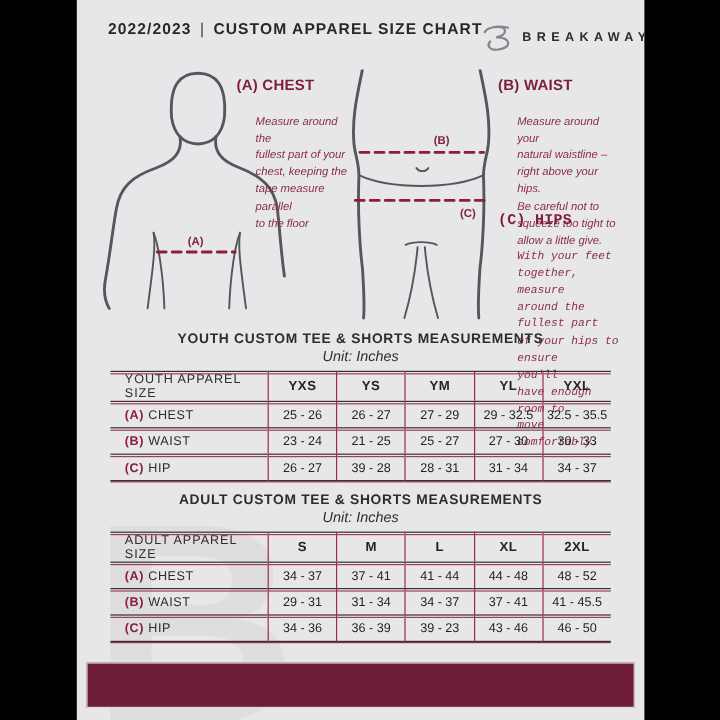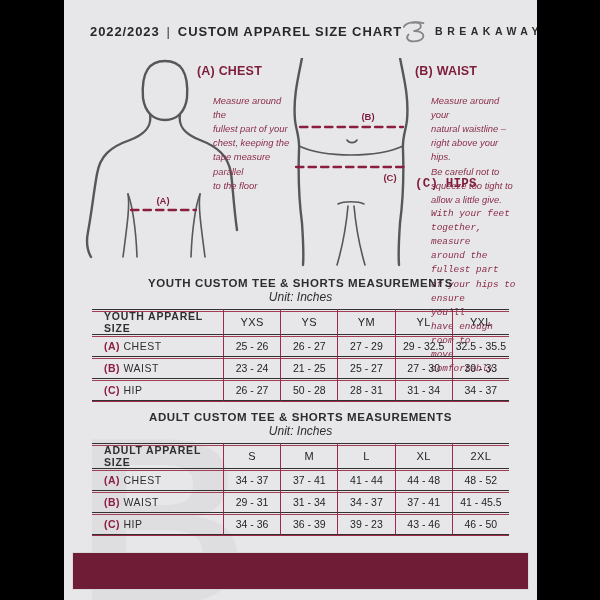--- a/index.html
+++ b/index.html
@@ -8,21 +8,21 @@
     font-family:"Liberation Sans", sans-serif; overflow:hidden;
   }
   .page {
     position:absolute; left:64px; top:0; width:473px; height:600px;
     background:#e7e7e9; overflow:hidden;
   }
 
   
   .header {
     position:absolute; top:16px; left:26px; right:24px; height:30px;
-    display:flex; justify-content:space-between; align-items:center;
+    display:flex; justify-content:space-between; 
   }
   .doc-title { font-size:13px; font-weight:bold; letter-spacing:0.9px; color:#28282a; white-space:nowrap; }
   .doc-title .sep { margin:0 7px; font-weight:normal; color:#3a3a3c; }
   .brand { display:flex; align-items:center; gap:7px; }
   .brand-name { font-size:10.5px; font-weight:bold; letter-spacing:4.5px; color:#2b2b2d; }
 
   
   .figures { position:absolute; top:56px; left:0; width:100%; height:218px; }
   .fig { position:absolute; }
   .fig path, .fig line { fill:none; stroke-linecap:round; stroke-linejoin:round; }
@@ -48,25 +48,25 @@
   .tbl-title { font-size:11.5px; font-weight:bold; letter-spacing:0.6px; color:#2d2d2f; }
   .tbl-unit { font-size:12px; font-style:italic; color:#2d2d2f; margin-top:1px; }
   .tbl-wrap { margin-top:5px; border-bottom:1px solid #9d2b47; }
   table { width:100%; border-collapse:separate; border-spacing:0; table-layout:fixed; }
   th, td {
     padding:0; height:21px; font-size:10.5px; color:#242426; text-align:center;
     border-top:1px solid #323234;
     background-image:linear-gradient(#a43c56,#a43c56);
     background-repeat:no-repeat; background-size:100% 1px; background-position:0 1px;
   }
-  thead th { height:23px; font-weight:normal; font-size:11px; letter-spacing:0.4px; }
+  thead th { height:23px; font-weight:bold; font-size:11px; letter-spacing:0.4px; }
   th + th, td + td { border-left:1px solid #9d2b47; }
   tbody tr:last-child td { border-bottom:1px solid #323234; }
   .label-cell { text-align:left; padding-left:12px; letter-spacing:0.5px; }
-  thead .label-cell { font-weight:bold; font-size:10.5px; letter-spacing:0.8px; color:#2f2f31; }
+  thead .label-cell { font-weight:normal; font-size:10.5px; letter-spacing:0.8px; color:#2f2f31; }
   .rp { color:#8c1d3f; font-weight:bold; }
   .rl { color:#2d2d2f;margin-top:40px; }
 
   
   .watermark {
     position:absolute; left:12px; top:402px; z-index:0;
     font-size:238px; line-height:1; font-weight:bold; color:#dedee1;
     pointer-events:none; user-select:none;
   }
   .footer-bar {
@@ -189,21 +189,21 @@
             <td class="label-cell"><span class="rp">(B)</span> <span class="rl">WAIST</span></td>
             <td>23 - 24</td>
             <td>21 - 25</td>
             <td>25 - 27</td>
             <td>27 - 30</td>
             <td>30 - 33</td>
           </tr>
           <tr>
             <td class="label-cell"><span class="rp">(C)</span> <span class="rl">HIP</span></td>
             <td>26 - 27</td>
-            <td>50 - 28</td>
+            <td>39 - 28</td>
             <td>28 - 31</td>
             <td>31 - 34</td>
             <td>34 - 37</td>
           </tr>
         </tbody>
       </table>
     </div>
   </div>
 
   <div class="section section-adult">

